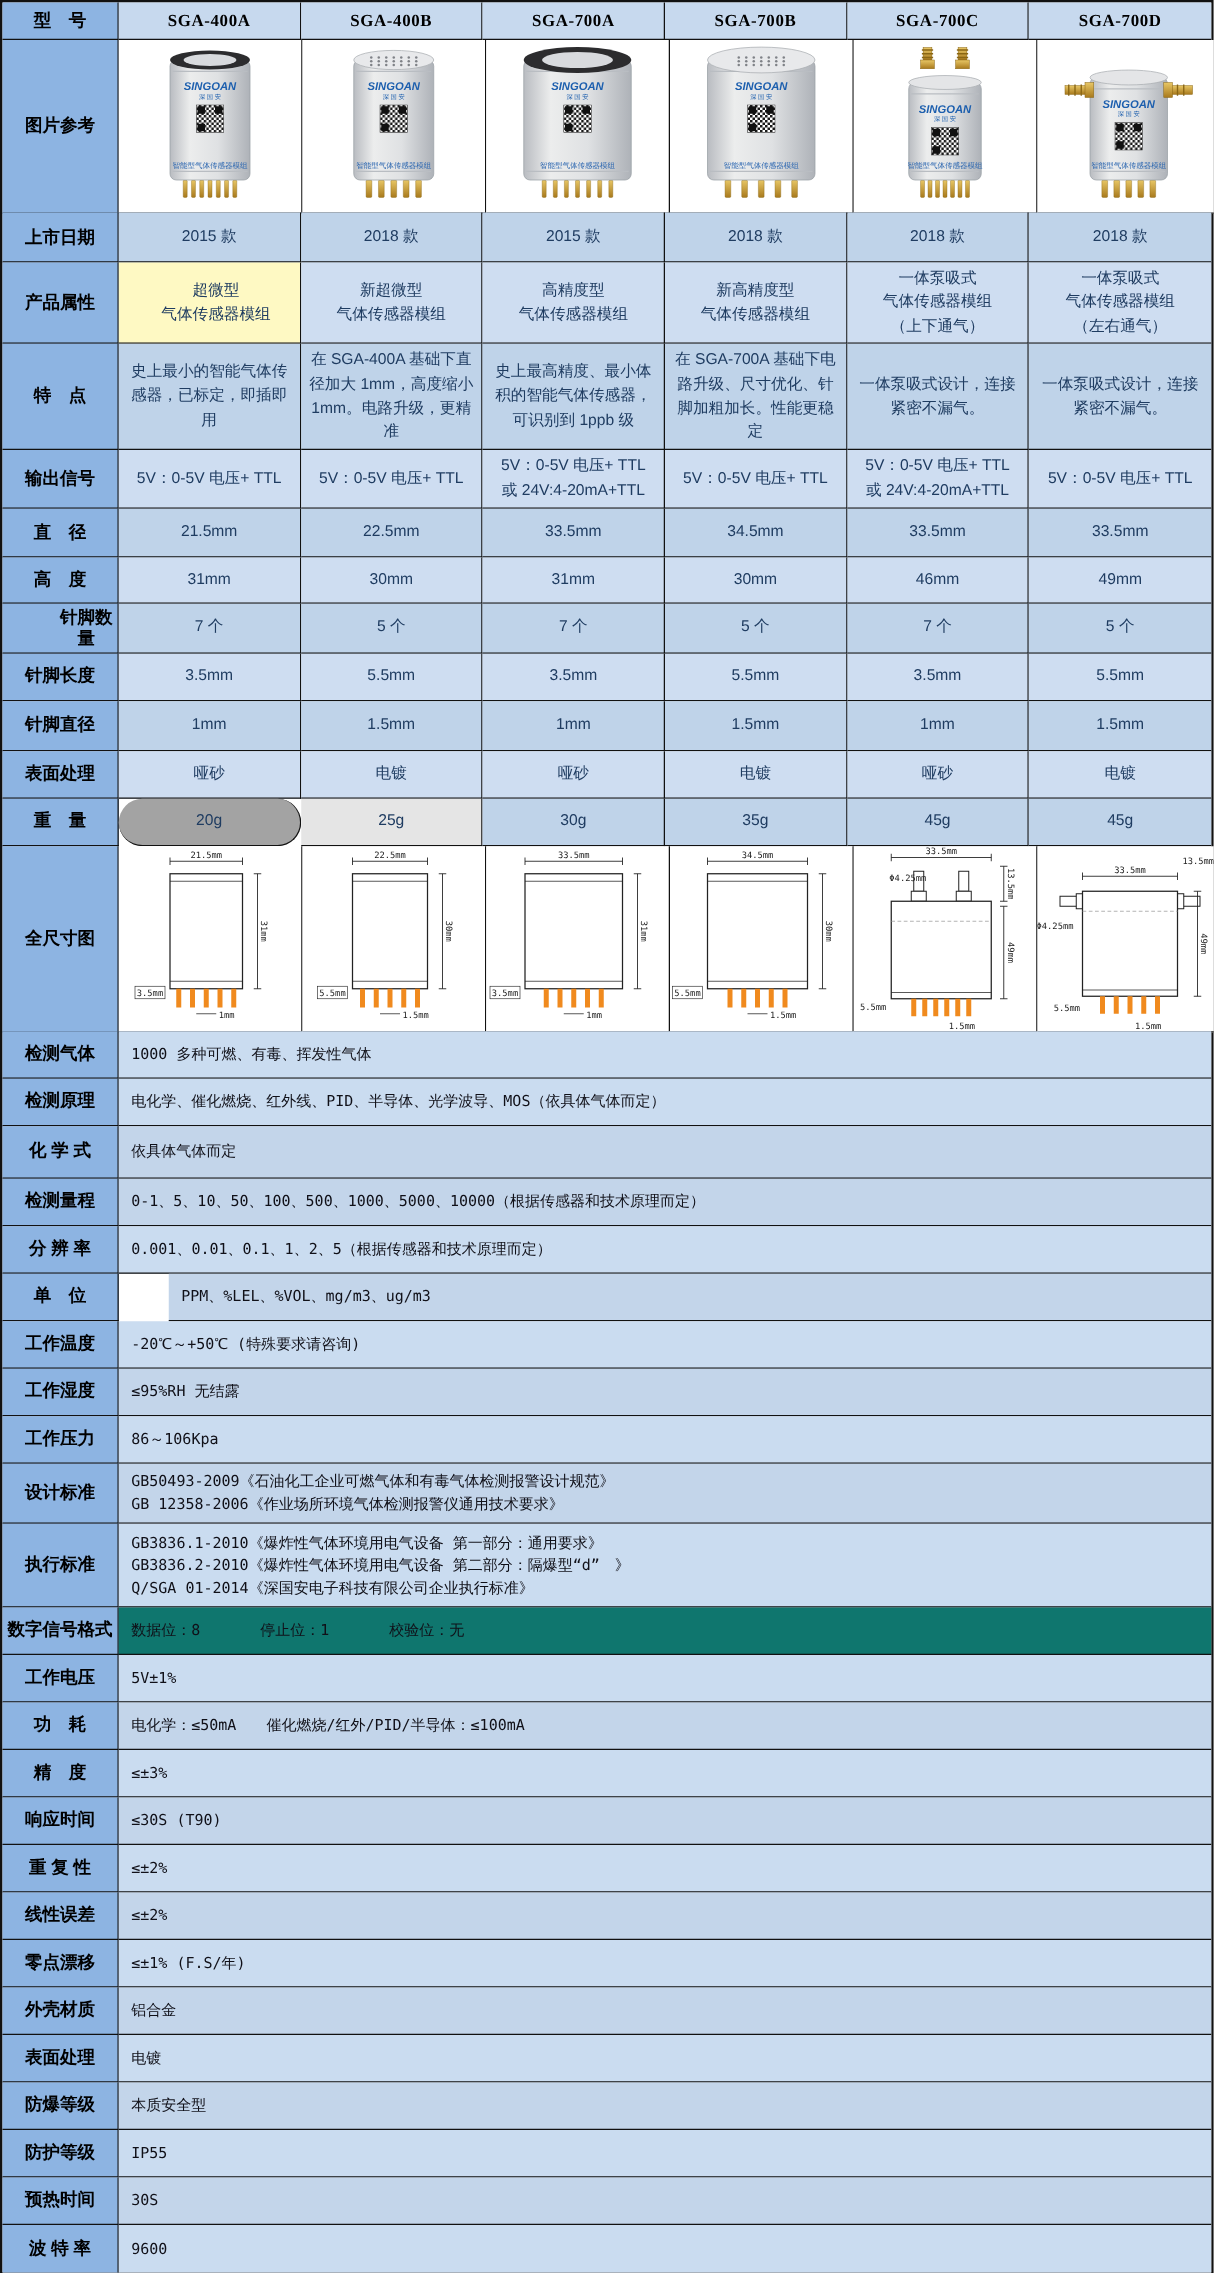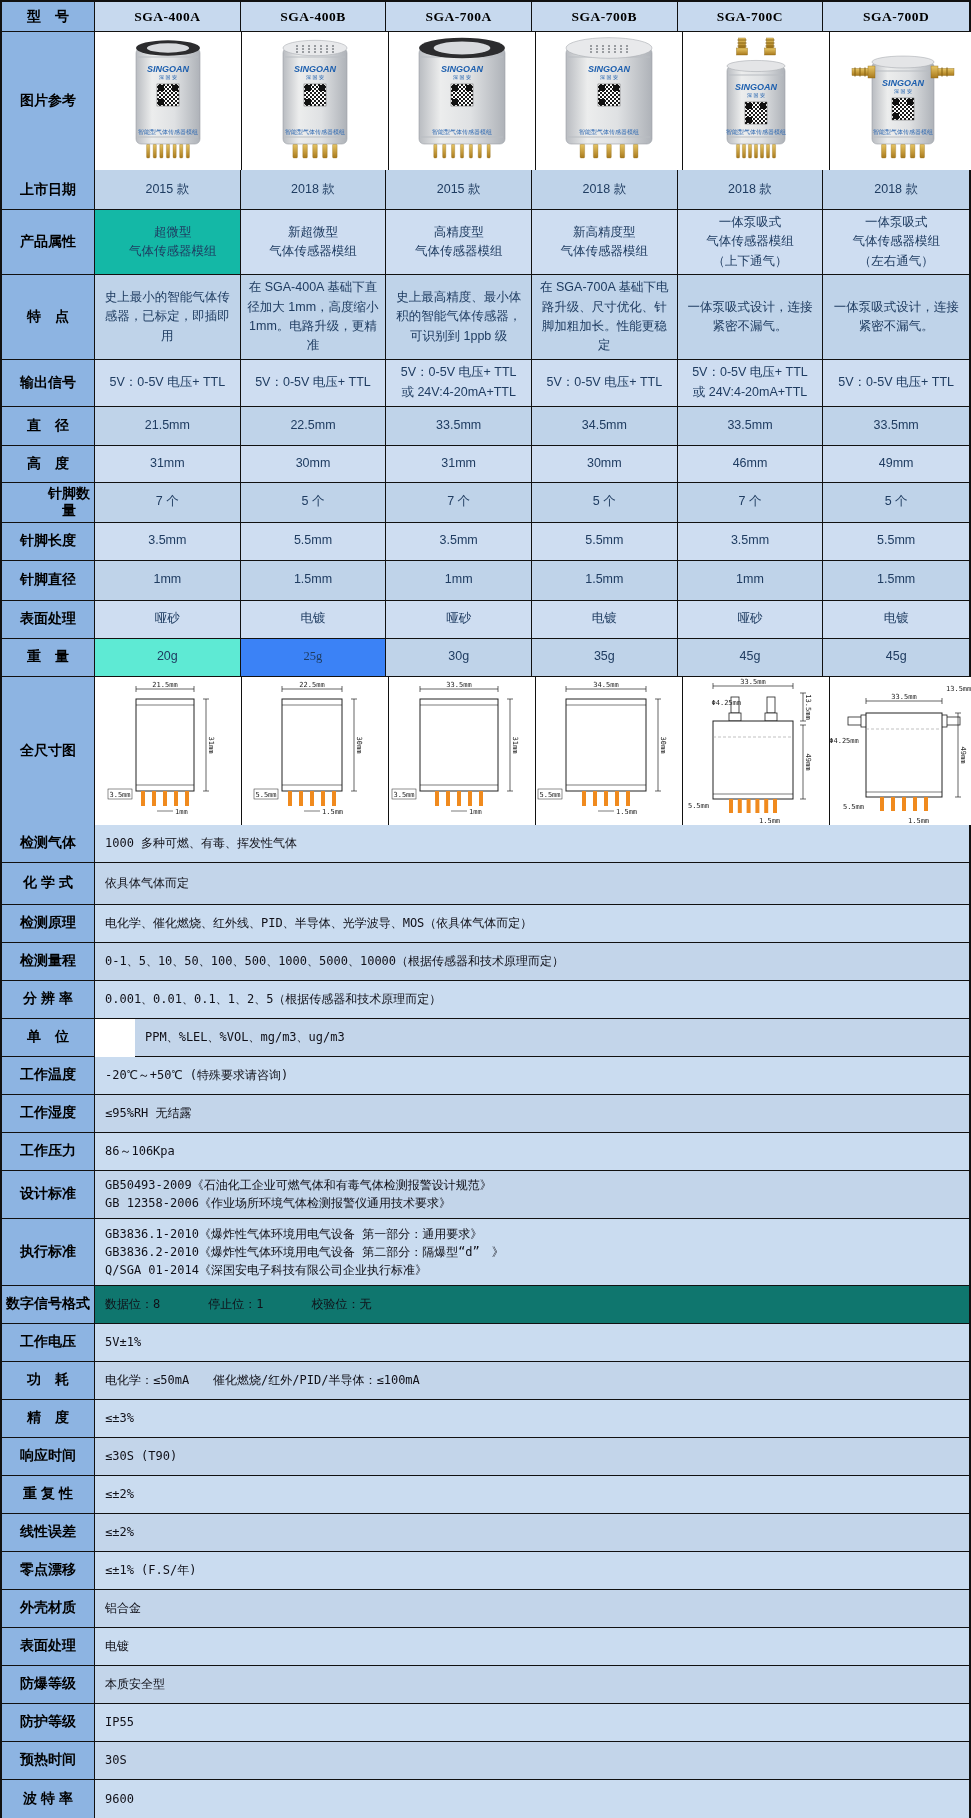--- a/index.html
+++ b/index.html
@@ -329,21 +329,21 @@
         <div class="cell lbl" style="min-height: 40px;">上市日期</div>
         <div class="cell val" style="background: rgb(191, 211, 233); min-height: 40px;">2015 款</div>
         <div class="cell val" style="background: rgb(191, 211, 233); min-height: 40px;">2018 款</div>
         <div class="cell val" style="background: rgb(191, 211, 233); min-height: 40px;">2015 款</div>
         <div class="cell val" style="background: rgb(191, 211, 233); min-height: 40px;">2018 款</div>
         <div class="cell val" style="background: rgb(191, 211, 233); min-height: 40px;">2018 款</div>
         <div class="cell val" style="background: rgb(191, 211, 233); min-height: 40px;">2018 款</div>
       </div>
       <div class="trow">
         <div class="cell lbl" style="min-height: 62px;">产品属性</div>
-        <div class="cell val" style="background: #14b8a6; min-height: 62px; padding-left: 16px;">超微型
+        <div class="cell val" style="background: #fef9c3; min-height: 62px; padding-left: 16px;">超微型
 气体传感器模组</div>
         <div class="cell val" style="background: rgb(206, 221, 241); min-height: 62px;">新超微型
 气体传感器模组</div>
         <div class="cell val" style="background: rgb(206, 221, 241); min-height: 62px;">高精度型
 气体传感器模组</div>
         <div class="cell val" style="background: rgb(206, 221, 241); min-height: 62px;">新高精度型
 气体传感器模组</div>
         <div class="cell val" style="background: rgb(206, 221, 241); min-height: 62px;">一体泵吸式
 气体传感器模组
 （上下通气）</div>
@@ -420,22 +420,22 @@
         <div class="cell lbl" style="min-height: 38px;">表面处理</div>
         <div class="cell val" style="background: rgb(206, 221, 241); min-height: 38px;">哑砂</div>
         <div class="cell val" style="background: rgb(206, 221, 241); min-height: 38px;">电镀</div>
         <div class="cell val" style="background: rgb(206, 221, 241); min-height: 38px;">哑砂</div>
         <div class="cell val" style="background: rgb(206, 221, 241); min-height: 38px;">电镀</div>
         <div class="cell val" style="background: rgb(206, 221, 241); min-height: 38px;">哑砂</div>
         <div class="cell val" style="background: rgb(206, 221, 241); min-height: 38px;">电镀</div>
       </div>
       <div class="trow">
         <div class="cell lbl" style="min-height: 38px;">重　量</div>
-        <div class="cell val" style="background: #5eead4; min-height: 38px;">20g</div>
-        <div class="cell val" style="background: #3b82f6; min-height: 38px; font-family: Liberation Serif, serif;">25g</div>
+        <div class="cell val" style="background: #a3a3a3; min-height: 38px; border-radius: 19px;">20g</div>
+        <div class="cell val" style="background: #e5e5e5; min-height: 38px;">25g</div>
         <div class="cell val" style="background: rgb(191, 211, 233); min-height: 38px;">30g</div>
         <div class="cell val" style="background: rgb(191, 211, 233); min-height: 38px;">35g</div>
         <div class="cell val" style="background: rgb(191, 211, 233); min-height: 38px;">45g</div>
         <div class="cell val" style="background: rgb(191, 211, 233); min-height: 38px;">45g</div>
       </div>
     </div>
 
   <div class="trow" style="height:148px;">
     <div class="cell lbl">全尺寸图</div>
     <div class="cell draw" id="dr0">
@@ -595,26 +595,26 @@
         </svg>
       </div>
   </div>
 
   <div id="full-rows">
       <div class="frow">
         <div class="cell lbl" style="min-height: 38px;">检测气体</div>
         <div class="cell fval" style="min-height: 38px; background: rgb(202, 220, 240);">1000 多种可燃、有毒、挥发性气体</div>
       </div>
       <div class="frow">
+        <div class="cell lbl" style="min-height: 38px;">检测原理</div>
+        <div class="cell fval" style="min-height: 38px; background: rgb(202, 220, 240);">电化学、催化燃烧、红外线、PID、半导体、光学波导、MOS（依具体气体而定）</div>
+      </div>
+      <div class="frow">
         <div class="cell lbl" style="min-height: 42px;">化 学 式</div>
         <div class="cell fval" style="min-height: 42px; background: rgb(195, 213, 234);">依具体气体而定</div>
-      </div>
-      <div class="frow">
-        <div class="cell lbl" style="min-height: 38px;">检测原理</div>
-        <div class="cell fval" style="min-height: 38px; background: rgb(202, 220, 240);">电化学、催化燃烧、红外线、PID、半导体、光学波导、MOS（依具体气体而定）</div>
       </div>
       <div class="frow">
         <div class="cell lbl" style="min-height: 38px;">检测量程</div>
         <div class="cell fval" style="min-height: 38px; background: rgb(195, 213, 234);">0-1、5、10、50、100、500、1000、5000、10000（根据传感器和技术原理而定）</div>
       </div>
       <div class="frow">
         <div class="cell lbl" style="min-height: 38px;">分 辨 率</div>
         <div class="cell fval" style="min-height: 38px; background: rgb(202, 220, 240);">0.001、0.01、0.1、1、2、5（根据传感器和技术原理而定）</div>
       </div>
       <div class="frow">

